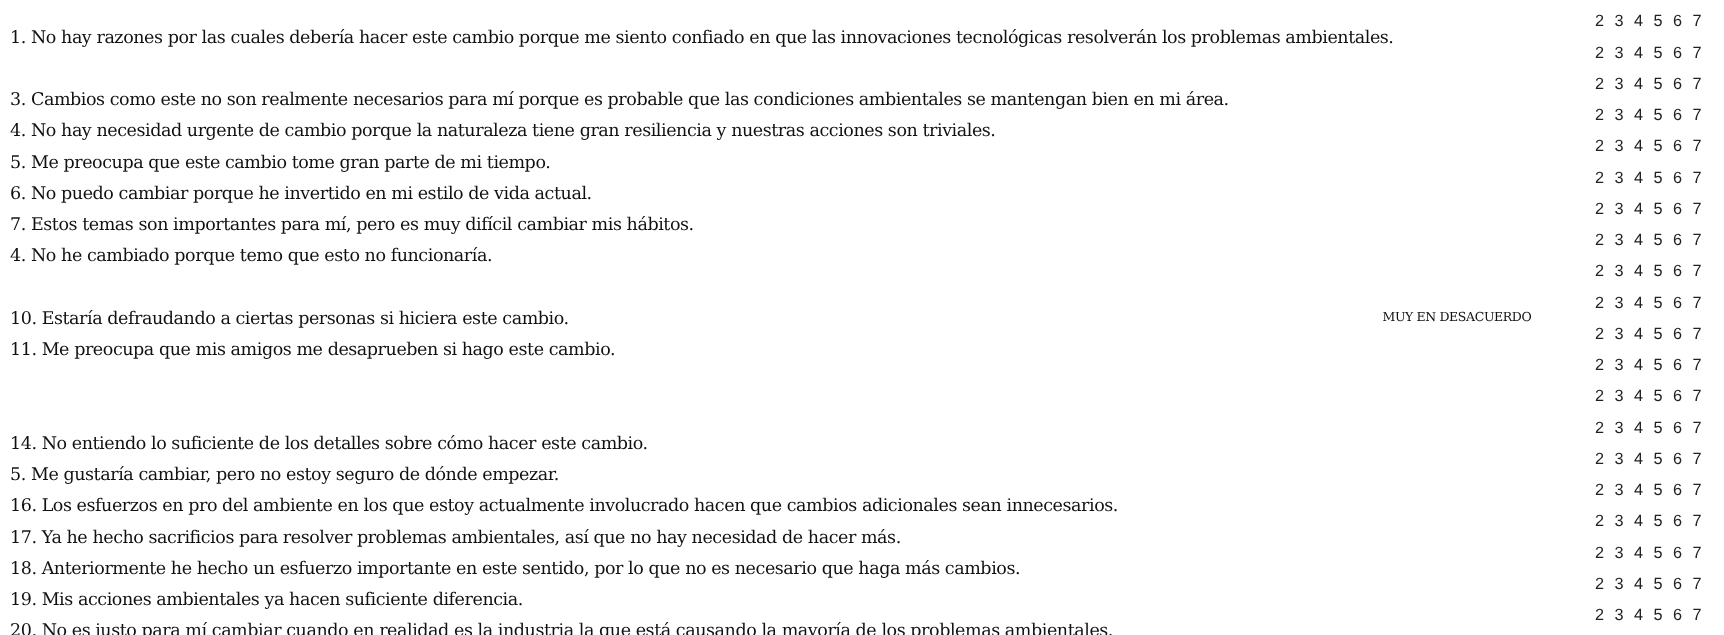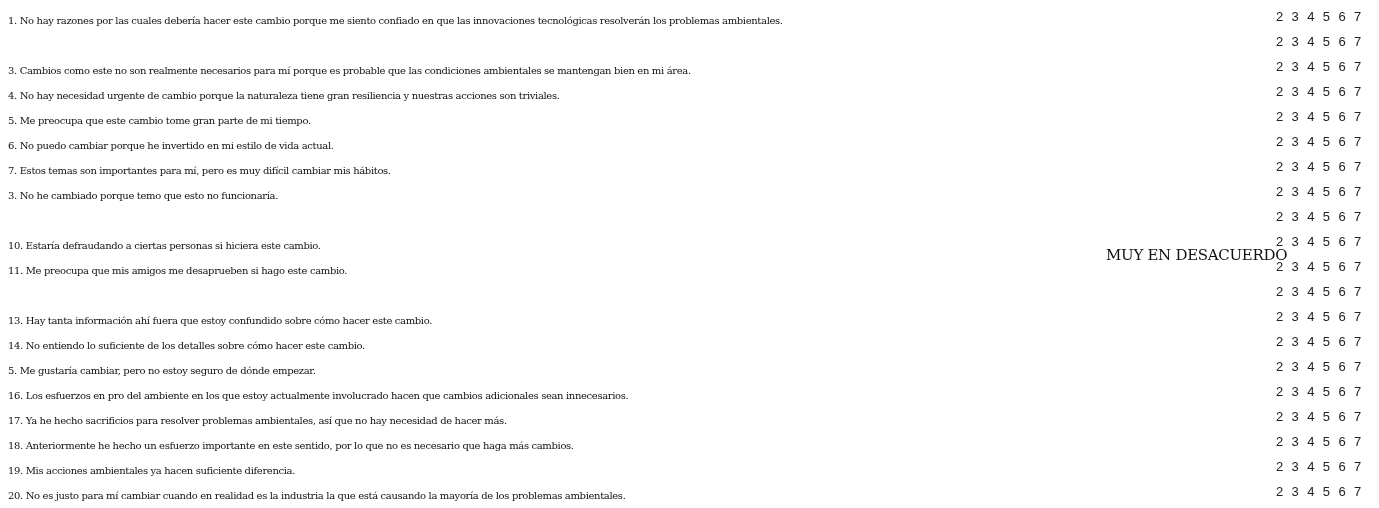--- a/index.html
+++ b/index.html
@@ -21,23 +21,23 @@
       width: 1379px;
     }
     .item-row {
       position: relative;
       height: 25px;
       line-height: 25px;
     }
     .item-text {
       position: absolute;
       left: 8px;
-      top: 4px;
+      top: 14px;
       font-family: "DejaVu Serif", "Liberation Serif", serif;
-      font-size: 10px;
+      font-size: 14px;
       letter-spacing: -0.35px;
       white-space: nowrap;
       font-weight: normal;
       transform-origin: left center;
     }
     .scale {
       position: absolute;
       left: 1276px;
       top: 0;
       display: flex;
@@ -49,21 +49,21 @@
       width: 15.6px;
       text-align: left;
       cursor: pointer;
     }
     .anchor-label {
       position: absolute;
       left: 1106px;
       top: 246px;
       line-height: 18px;
       font-family: "DejaVu Serif", "Liberation Serif", serif;
-      font-size: 15px;
+      font-size: 10px;
       letter-spacing: -0.3px;
       color: #111111;
       white-space: nowrap;
     }
   </style>
 </head>
 <body>
 
 <div class="questionnaire" id="questionnaire">
     <div class="item-row">
@@ -136,21 +136,21 @@
     <div class="scale">
         <span class="scale-option">2</span>
         <span class="scale-option">3</span>
         <span class="scale-option">4</span>
         <span class="scale-option">5</span>
         <span class="scale-option">6</span>
         <span class="scale-option">7</span>
       </div>
   </div>
     <div class="item-row">
-    <span class="item-text">3. No he cambiado porque temo que esto no funcionaría.</span>
+    <span class="item-text">4. No he cambiado porque temo que esto no funcionaría.</span>
     <div class="scale">
         <span class="scale-option">2</span>
         <span class="scale-option">3</span>
         <span class="scale-option">4</span>
         <span class="scale-option">5</span>
         <span class="scale-option">6</span>
         <span class="scale-option">7</span>
       </div>
   </div>
     <div class="item-row">
@@ -189,21 +189,20 @@
     <div class="scale">
         <span class="scale-option">2</span>
         <span class="scale-option">3</span>
         <span class="scale-option">4</span>
         <span class="scale-option">5</span>
         <span class="scale-option">6</span>
         <span class="scale-option">7</span>
       </div>
   </div>
     <div class="item-row">
-    <span class="item-text">13. Hay tanta información ahí fuera que estoy confundido sobre cómo hacer este cambio.</span>
     <div class="scale">
         <span class="scale-option">2</span>
         <span class="scale-option">3</span>
         <span class="scale-option">4</span>
         <span class="scale-option">5</span>
         <span class="scale-option">6</span>
         <span class="scale-option">7</span>
       </div>
   </div>
     <div class="item-row">

